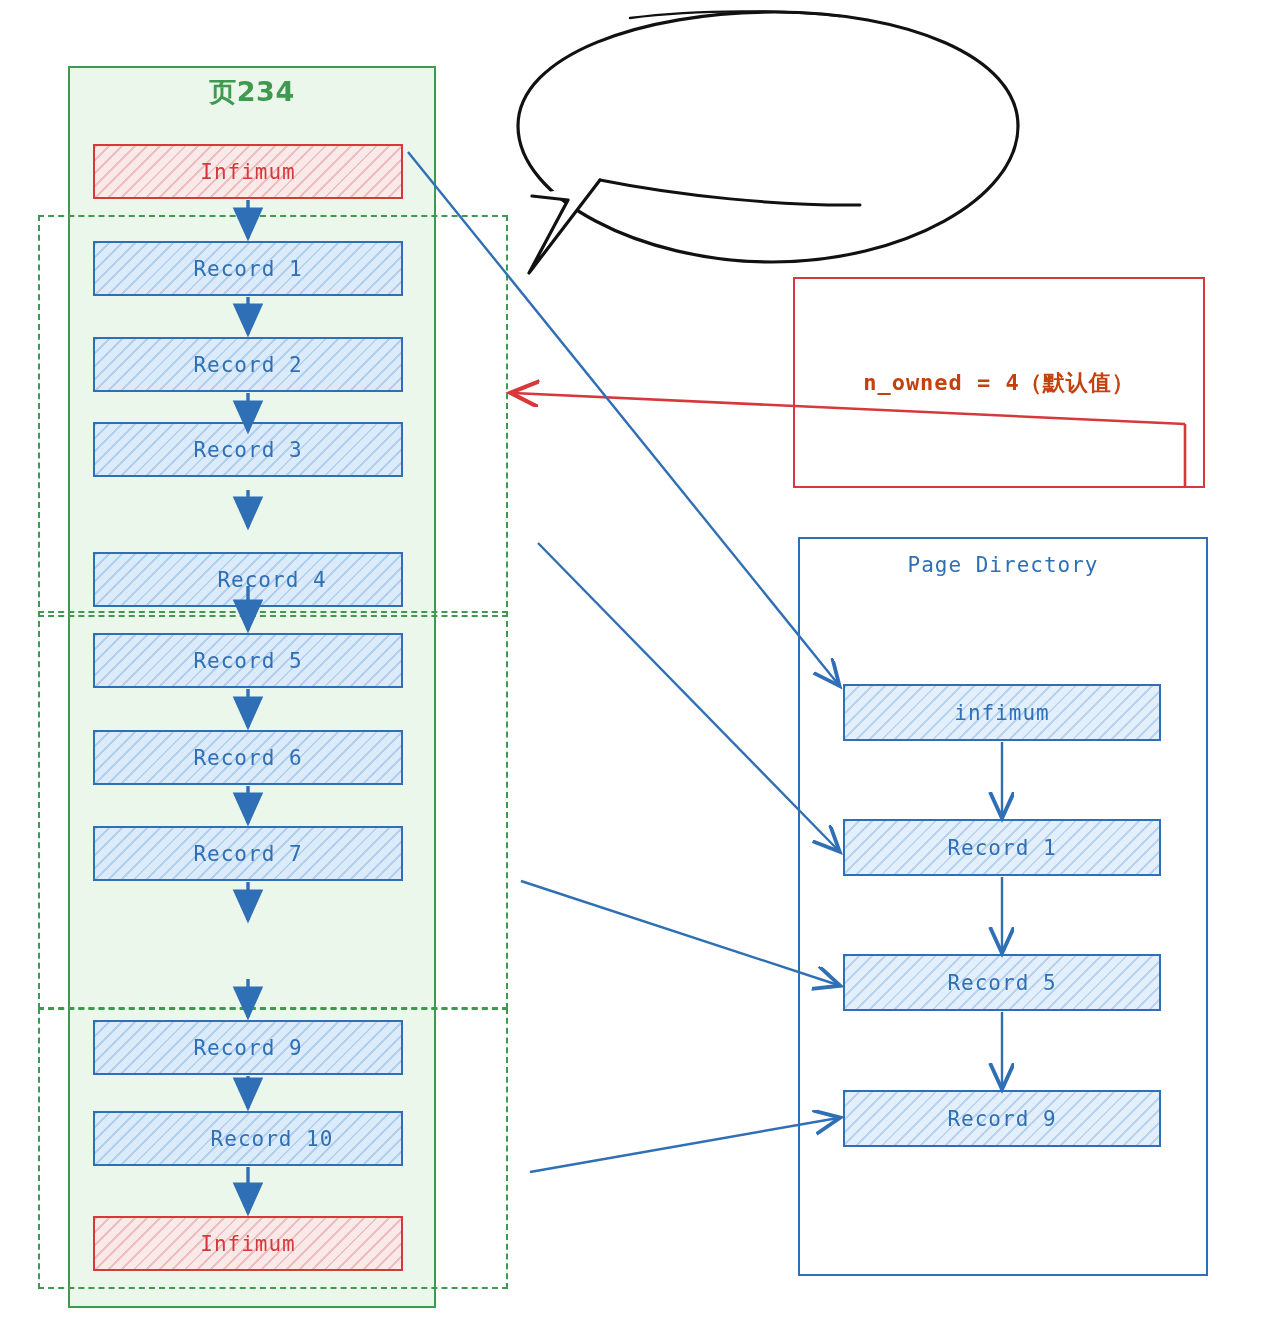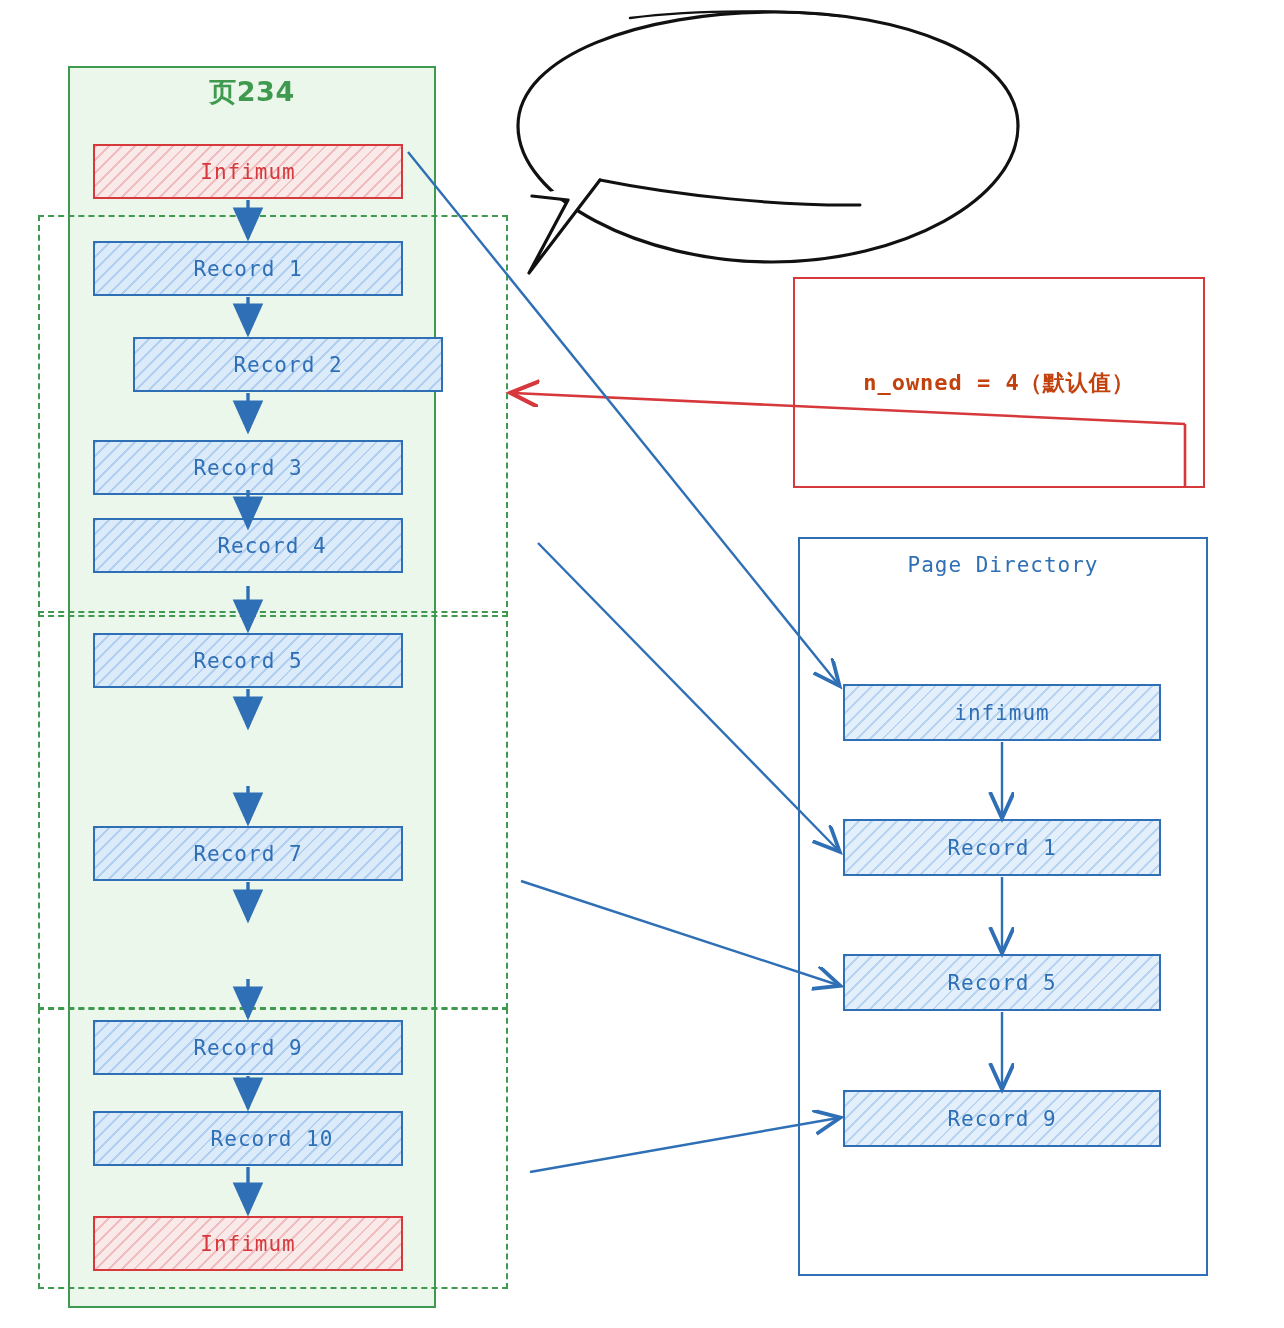--- a/index.html
+++ b/index.html
@@ -167,24 +167,25 @@
 
   <div class="page-box"></div>
   <div class="page-title">页234</div>
 
   <div class="slot-group" style="top:215px;height:402px;"></div>
   <div class="slot-group" style="top:611px;height:398px;"></div>
   <div class="slot-group" style="top:1008px;height:281px;"></div>
 
   <div class="rec red" style="top:144px;">Infimum</div>
   <div class="rec blue" style="top:241px;">Record 1</div>
-  <div class="rec blue" style="top:337px;margin-left:40px;">Record 2</div>
-  <div class="rec blue" style="top:440px;">Record 3</div>
-  <div class="rec blue" style="top:518px;padding-left:48px;">Record 4</div>
+  <div class="rec blue" style="top:337px;">Record 2</div>
+  <div class="rec blue" style="top:422px;">Record 3</div>
+  <div class="rec blue" style="top:552px;padding-left:48px;">Record 4</div>
   <div class="rec blue" style="top:633px;">Record 5</div>
+  <div class="rec blue" style="top:730px;">Record 6</div>
   <div class="rec blue" style="top:826px;text-align:right;">Record 7</div>
   <div class="rec blue" style="top:1020px;">Record 9</div>
   <div class="rec blue" style="top:1111px;padding-left:48px;">Record 10</div>
   <div class="rec red" style="top:1216px;">Infimum</div>
 
   <div class="nowned-box">
     <span class="nowned-text">n_owned = 4（默认值）</span>
   </div>
 
   <div class="pd-box"></div>

